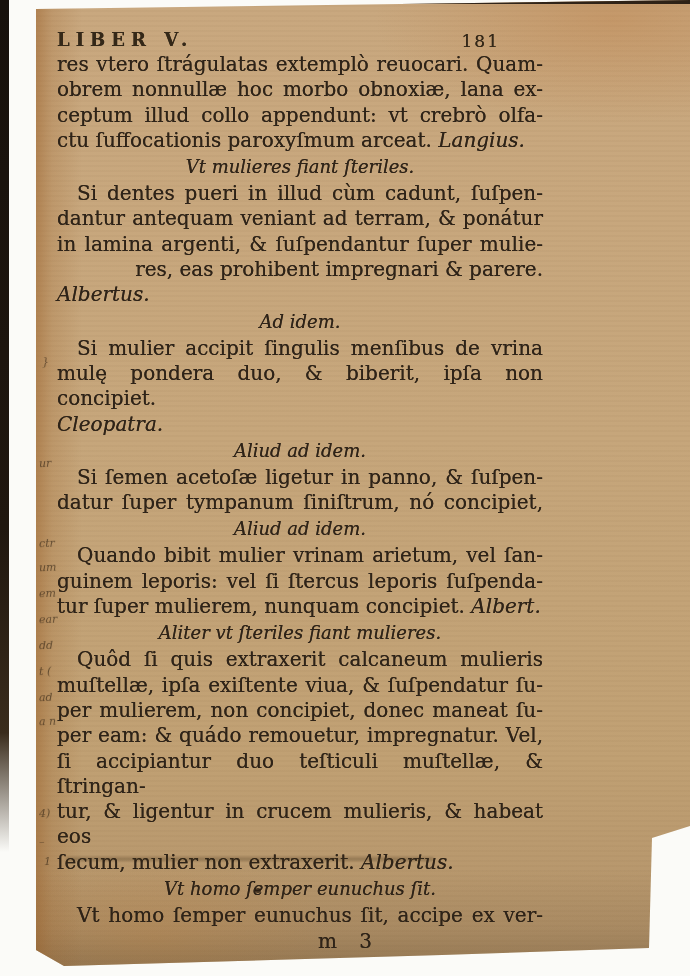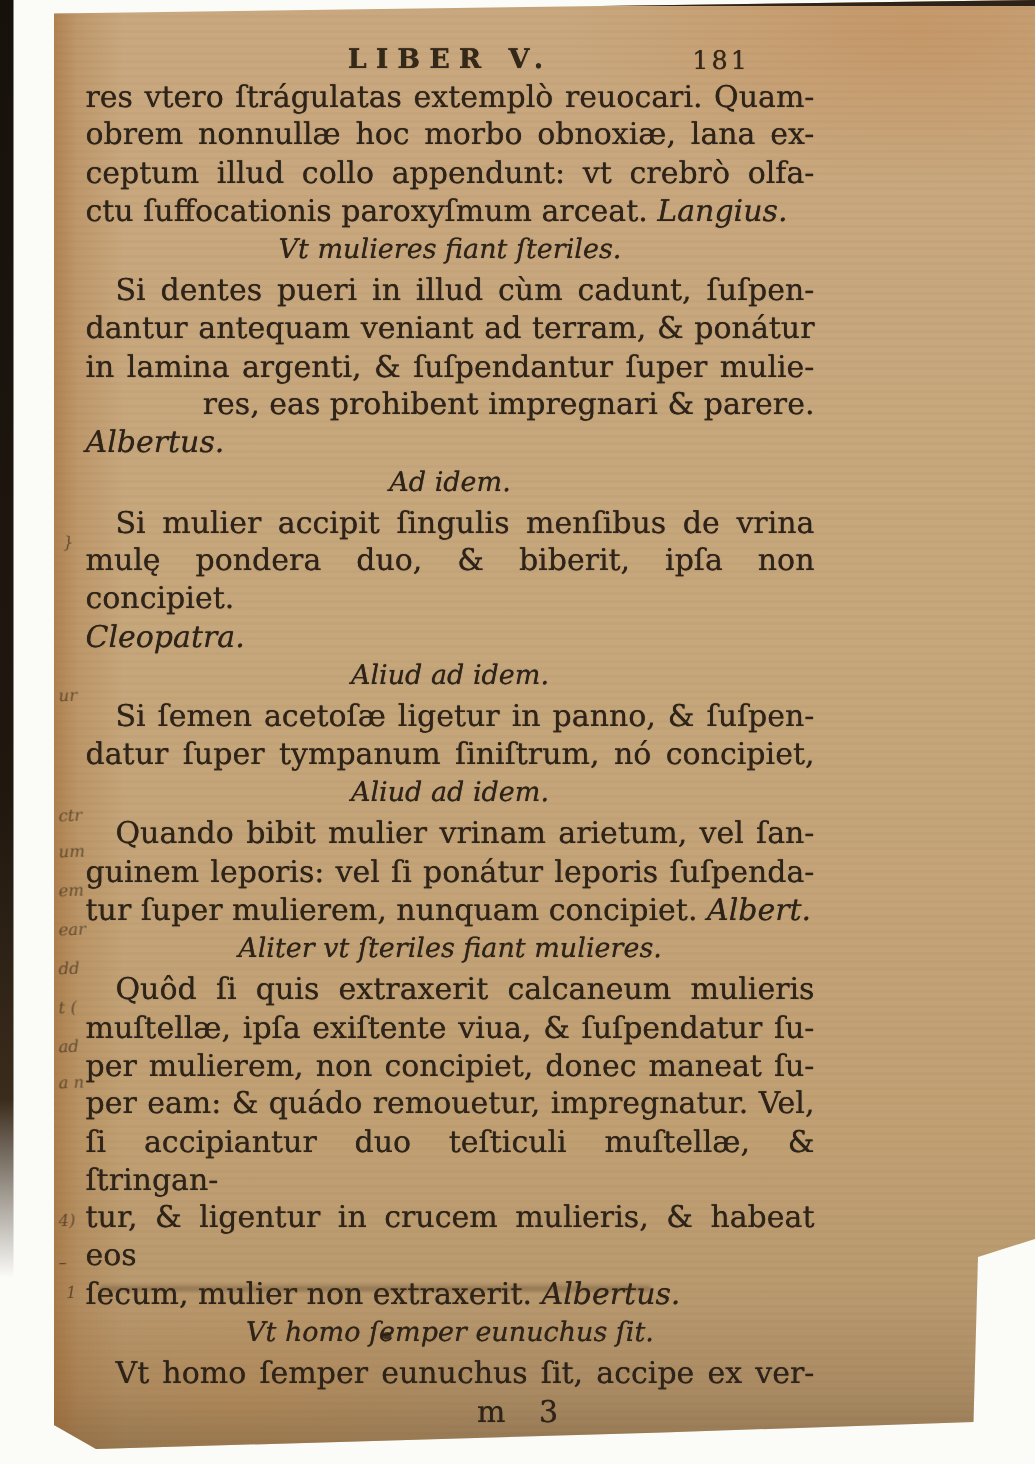--- a/index.html
+++ b/index.html
@@ -32,21 +32,21 @@
   }
   
   .content{
     position:absolute;left:21px;top:0;width:486px;
     color:#2e2318;
     font-size:20px;line-height:25.3px;
     text-shadow:0 0 .5px rgba(46,35,24,.85);
   }
   .header{position:relative;margin-top:28px;height:24px;line-height:24px;}
   .header .title{
-    display:block;text-align:center;
+    display:block;text-align:left;
     font-size:18px;font-weight:bold;letter-spacing:6px;color:#342818;
   }
   .header .pagenum{
     position:absolute;right:43px;top:1px;
     font-size:17px;letter-spacing:2px;color:#342818;
   }
   .para{margin:0;}
   .para:first-of-type{margin-top:10px;}
   .line{text-align:justify;text-align-last:justify;white-space:normal;}
   .line.end{text-align:right;text-align-last:left;}
@@ -115,21 +115,21 @@
 
       <div class="para">
         <div class="line ind">Si ſemen acetoſæ ligetur in panno, &amp; ſuſpen-</div>
         <div class="line">datur ſuper tympanum ſiniſtrum, nó concipiet,</div>
       </div>
 
       <div class="heading">Aliud ad idem.</div>
 
       <div class="para">
         <div class="line ind">Quando bibit mulier vrinam arietum, vel ſan-</div>
-        <div class="line">guinem leporis: vel ſi ponátur leporis ſuſpenda-</div>
+        <div class="line">guinem leporis: vel ſi ſtercus leporis ſuſpenda-</div>
         <div class="line end"><span>tur ſuper mulierem, nunquam concipiet. </span><span class="attr">Albert.</span></div>
       </div>
 
       <div class="heading">Aliter vt ſteriles fiant mulieres.</div>
 
       <div class="para">
         <div class="line ind">Quôd ſi quis extraxerit calcaneum mulieris</div>
         <div class="line">muſtellæ, ipſa exiſtente viua, &amp; ſuſpendatur ſu-</div>
         <div class="line">per mulierem, non concipiet, donec maneat ſu-</div>
         <div class="line">per eam: &amp; quádo remouetur, impregnatur. Vel,</div>

